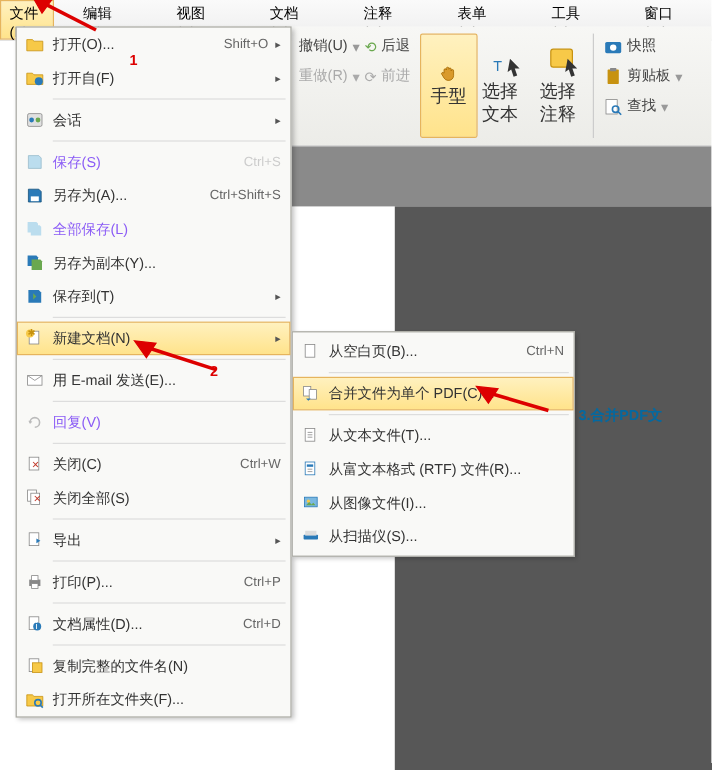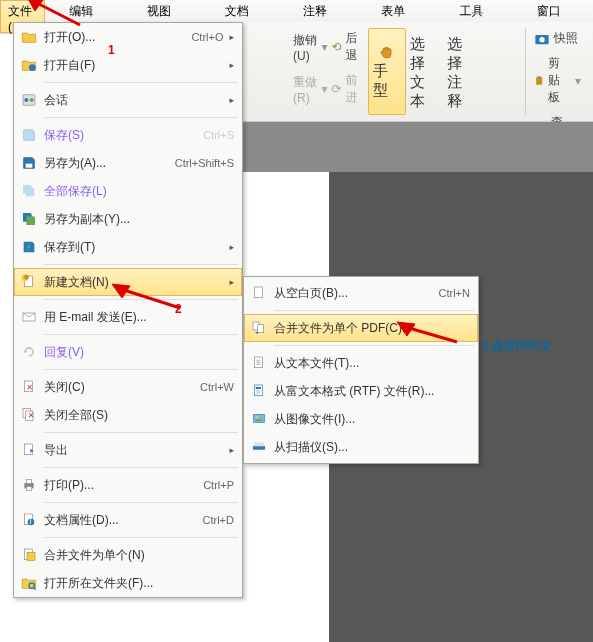--- a/index.html
+++ b/index.html
@@ -20,21 +20,21 @@
 .menu-shortcut { color: #666; font-size: 11px; }
 .menu-item.disabled .menu-shortcut { color: #ccc; }
 .menu-arrow { margin-left: 6px; color: #555; font-size: 9px; }
 .menu-sep { height: 1px; background: #ddd; margin: 3px 4px 3px 30px; }
 
 
 .menu2 { position: absolute; left: 243px; top: 276px; width: 236px; background: #f9f9f7; border: 1px solid #a7a7a0; box-shadow: 2px 2px 4px rgba(0,0,0,0.25); z-index: 11; padding: 2px 0; }
 
 
 .tools { position: absolute; left: 243px; top: 22px; right: 0; height: 100px; background: linear-gradient(#f7f7f5,#ecece8); border-bottom: 1px solid #ccc; display: flex; padding: 6px 4px; }
-.tool-col { display: flex; flex-direction: column; gap: 4px; margin-right: 6px; margin-left: 44px; }
+.tool-col { display: flex; flex-direction: column; gap: 4px; margin-right: 6px; }
 .tool-small { display: flex; align-items: center; font-size: 11px; color: #444; gap: 4px; padding: 2px; }
 .tool-big { display: flex; flex-direction: column; align-items: center; justify-content: center; padding: 4px; width: 48px; }
 .tool-big.active { background: linear-gradient(#fff1bf,#ffe38b); border: 1px solid #e6b45d; border-radius: 2px; }
 .tool-big-label { font-size: 15px; color: #333; margin-top: 2px; }
 
 .gray-strip { position: absolute; left: 243px; top: 122px; right: 0; height: 50px; background: #8a8a8a; }
 .doc-area { position: absolute; left: 329px; top: 172px; right: 0; bottom: 0; background: #575757; }
 
 
 .anno { position: absolute; font-weight: bold; z-index: 20; }
@@ -129,21 +129,21 @@
 </div>
 
 <div class="menu1">
   <div class="menu-item">
     <span class="menu-icon">
         <svg class="ic" viewBox="0 0 24 24">
           <path fill="#f7c948" stroke="#c79210" d="M2 6h7l2 2h11v12H2z"></path>
         </svg>
       </span>
     <span class="menu-label">打开(O)...</span>
-    <span class="menu-shortcut">Ctrl+O</span>
+    <span class="menu-shortcut">Shift+O</span>
     <span class="menu-arrow">▸</span>
   </div>
   <div class="menu-item">
     <span class="menu-icon">
         <svg class="ic" viewBox="0 0 24 24">
           <path fill="#f7c948" stroke="#c79210" d="M2 6h7l2 2h11v12H2z"></path>
           <circle cx="17" cy="16" r="5" fill="#2a7ab8"></circle>
         </svg>
       </span>
     <span class="menu-label">打开自(F)</span>
@@ -298,21 +298,21 @@
     <span class="menu-shortcut">Ctrl+D</span>
   </div>
   <div class="menu-sep"></div>
   <div class="menu-item">
     <span class="menu-icon">
         <svg class="ic" viewBox="0 0 24 24">
           <rect x="5" y="3" width="12" height="16" fill="#fff" stroke="#888"></rect>
           <rect x="9" y="8" width="12" height="12" fill="#f7c948" stroke="#c79210"></rect>
         </svg>
       </span>
-    <span class="menu-label">合并文件为单个(N)</span>
+    <span class="menu-label">复制完整的文件名(N)</span>
   </div>
   <div class="menu-item">
     <span class="menu-icon">
         <svg class="ic" viewBox="0 0 24 24">
           <path fill="#f7c948" stroke="#c79210" d="M2 6h7l2 2h11v12H2z"></path>
           <circle cx="16" cy="16" r="4" fill="none" stroke="#2a7ab8" stroke-width="2"></circle>
           <line x1="19" y1="19" x2="22" y2="22" stroke="#2a7ab8" stroke-width="2"></line>
         </svg>
       </span>
     <span class="menu-label">打开所在文件夹(F)...</span>

